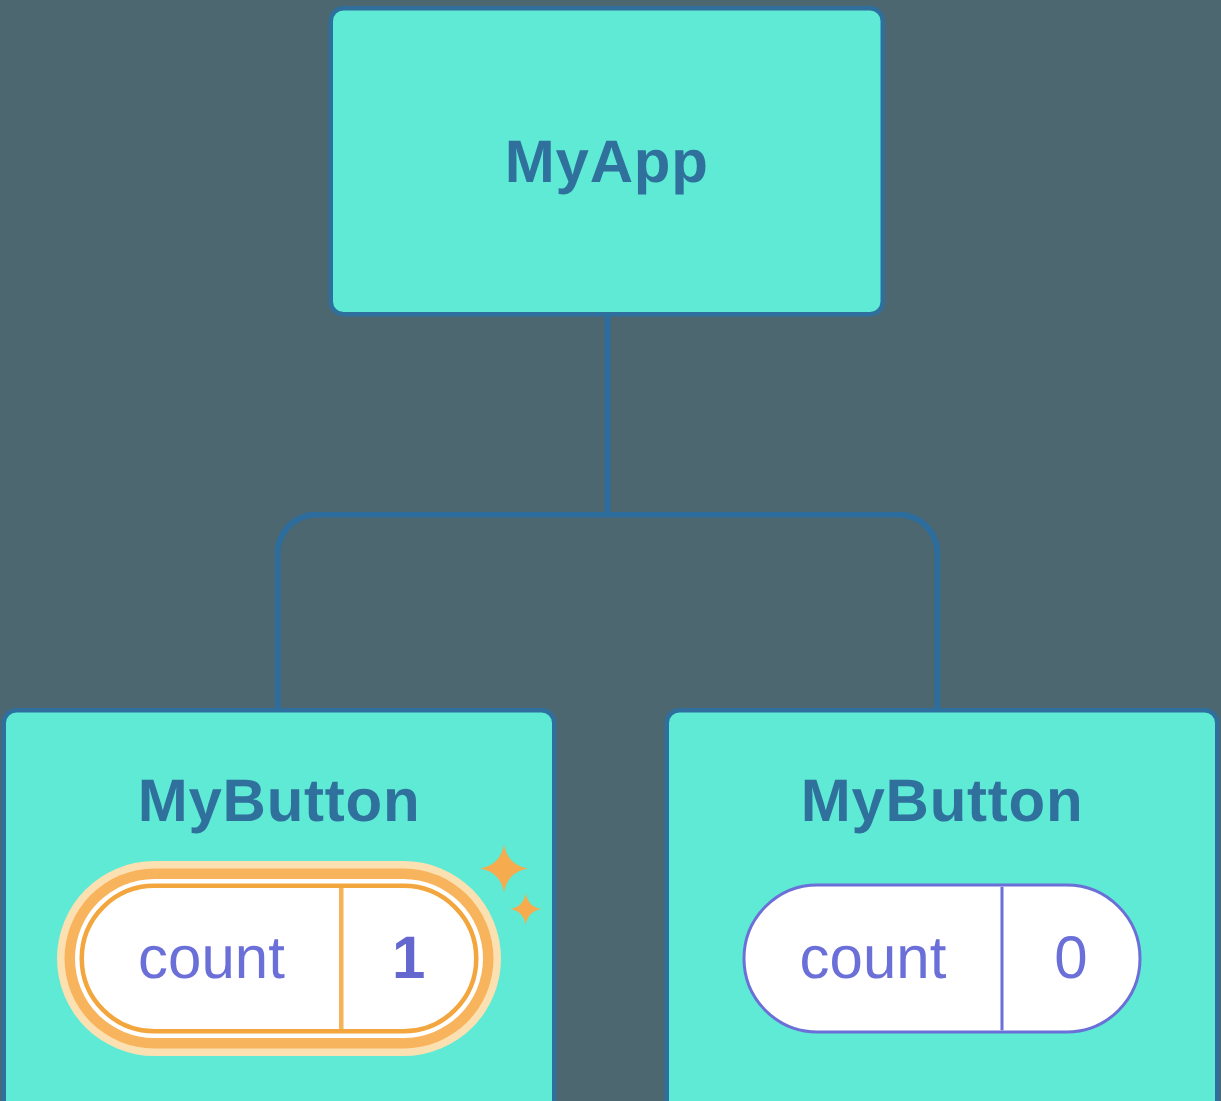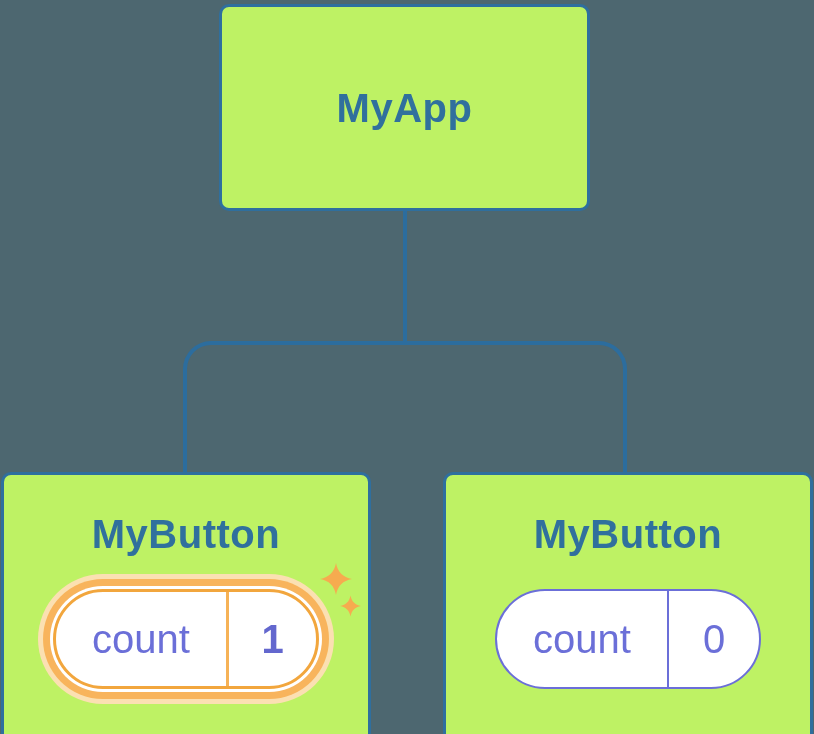--- a/index.html
+++ b/index.html
@@ -24,21 +24,21 @@
     width: 436px; height: 131px;
     border-top: 4px solid #2C6D9E;
     border-left: 4px solid #2C6D9E;
     border-right: 4px solid #2C6D9E;
     border-radius: 28px 28px 0 0;
   }
 
   
   .card {
     position: absolute;
-    background: #bef264;
+    background: #5eead4;
     border: 3px solid #2F6F9E;
     border-radius: 10px;
     box-sizing: border-box;
   }
   .card-root {
     left: 219px; top: 4px;
     width: 371px; height: 207px;
     display: flex; align-items: center; justify-content: center;
   }
   .card-child {

